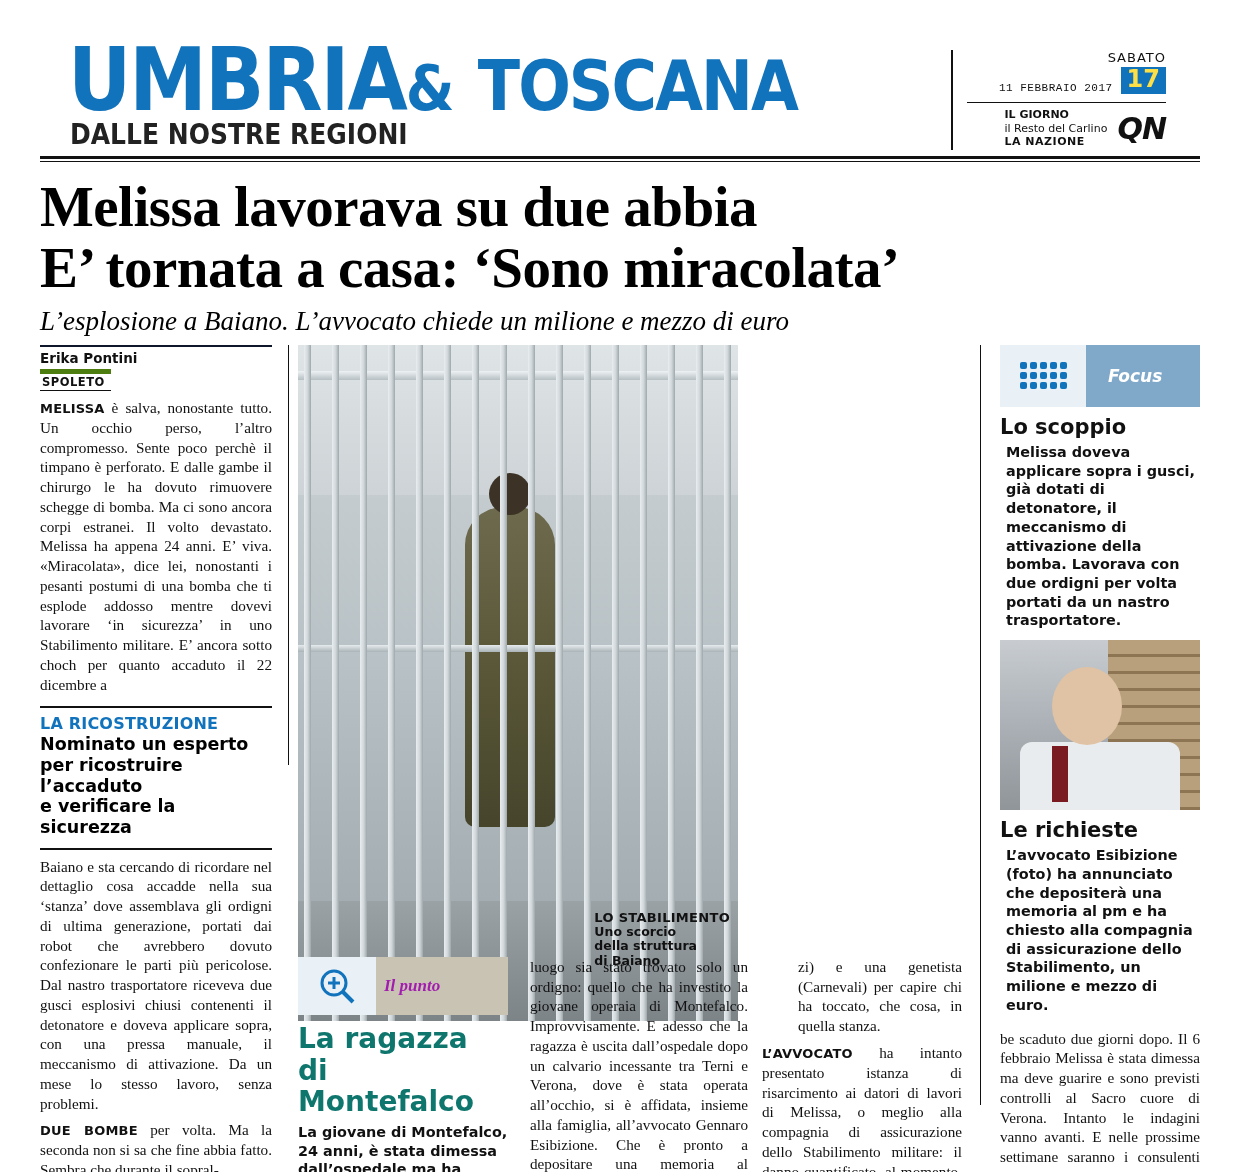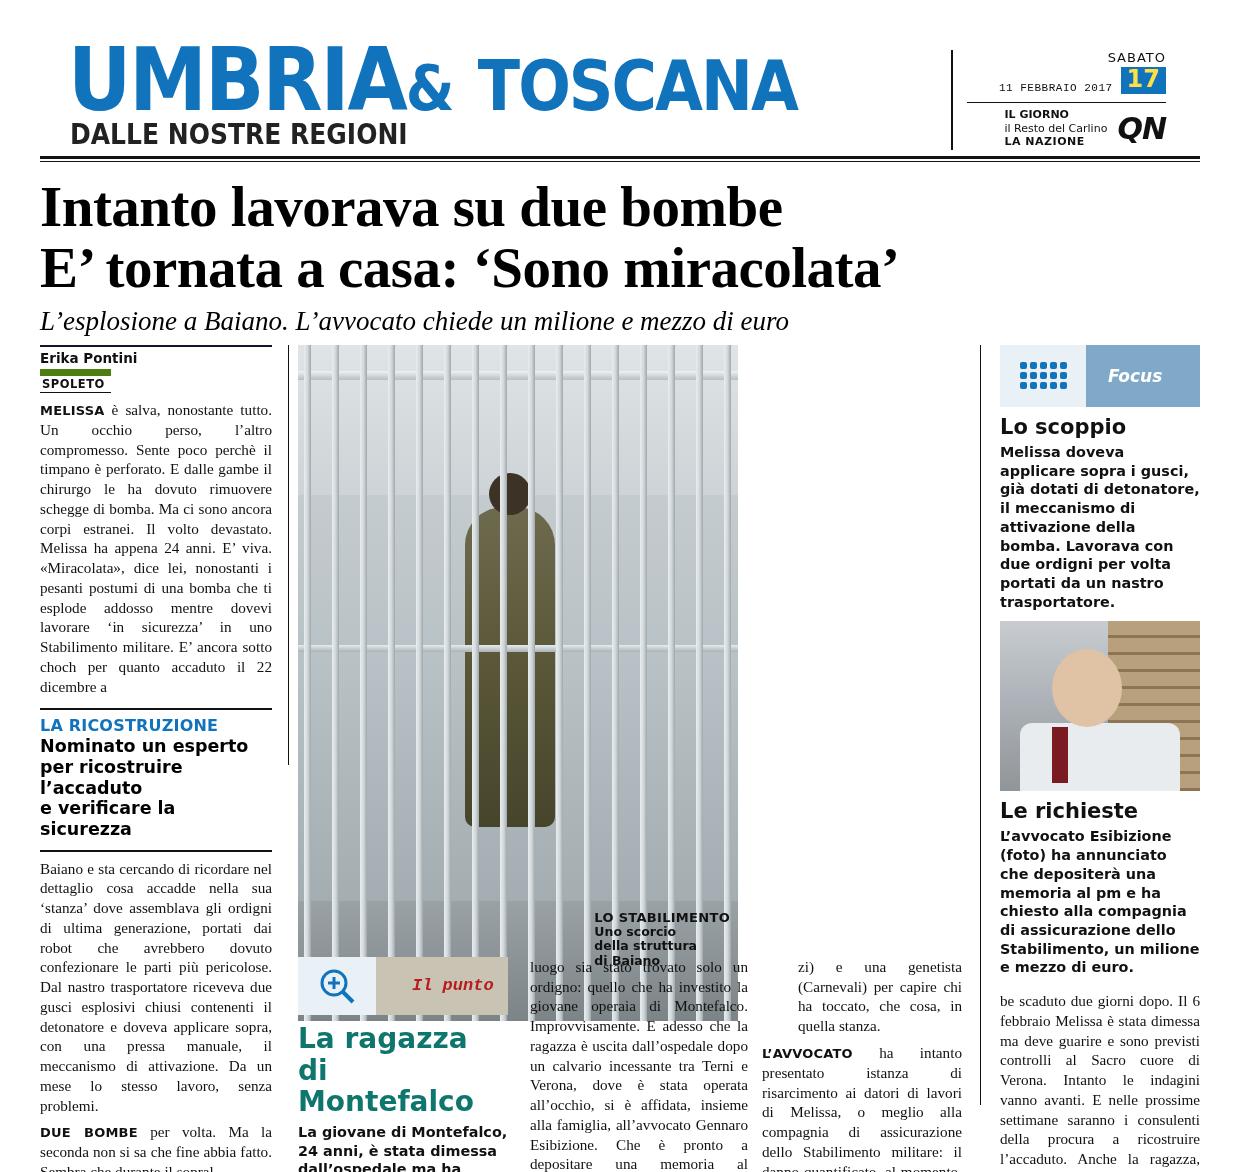--- a/index.html
+++ b/index.html
@@ -114,21 +114,21 @@
   .byline {
     font-family:"DejaVu Sans", sans-serif;
     font-weight:bold; font-size:13.5px;
     border-top:2px solid #0f172a;
     padding-top:3px;
   }
   .dateline {
     font-family:"DejaVu Sans", sans-serif;
     font-size:11.5px; font-weight:bold;
     letter-spacing:0.5px;
-    border-top:7px solid #4d7c0f;
+    border-top:5px solid #4d7c0f;
     border-bottom:1px solid #111;
     display:inline-block;
     margin-top:3px;
     padding:1px 6px 1px 2px;
   }
   p.body {
     font-family:"Liberation Serif", serif;
     font-size:15.2px;
     line-height:1.30;
     text-align:justify;
@@ -223,43 +223,44 @@
     font-family:"DejaVu Sans", sans-serif;
     font-weight:bold; font-size:21px;
     margin-top:8px;
   }
   .focus-body {
     font-family:"DejaVu Sans", sans-serif;
     font-weight:bold;
     font-size:14.4px;
     line-height:1.30;
     margin-top:4px;
+    margin-left:6px;
   }
   .portrait {
     width:100%; height:170px; margin-top:10px;
     background:linear-gradient(180deg,#c8ccd0 0%,#b0b6bb 40%,#8f9599 100%);
     position:relative; overflow:hidden;
   }
   .portrait .shelf { position:absolute; right:0; top:0; width:46%; height:100%;
     background:repeating-linear-gradient(180deg,#b9a07c 0 14px,#8d7453 14px 17px); }
   .portrait .head { position:absolute; left:26%; top:16%; width:70px; height:78px; border-radius:50%;
     background:#e0c2a4; }
   .portrait .torso { position:absolute; left:10%; top:60%; width:160px; height:80px;
     background:#e9ecef; border-radius:12px 12px 0 0; }
   .portrait .tie { position:absolute; left:26%; top:62%; width:16px; height:56px; background:#7a1b22; }
 
   
   .punto-head { display:flex; height:58px; align-items:stretch; }
   .punto-icon {
     width:78px; background:#e9f1f7; display:flex; align-items:center; justify-content:center;
   }
   .punto-label {
-    flex:1; background:#c9c3b4; color:#b91c1c;
-    display:flex; align-items:center; padding-left:36px;
-    font-family:Liberation Mono, monospace; font-weight:bold; font-style:italic; font-size:17px;
+    flex:1; background:#c9c3b4; color:#a21caf;
+    display:flex; align-items:center; padding-left:8px;
+    font-family:Liberation Serif, serif; font-weight:bold; font-style:italic; font-size:17px;
   }
   .punto-title {
     font-family:"DejaVu Sans", sans-serif;
     font-weight:bold; font-size:28px; line-height:1.13;
     color:#0f766e; margin-top:8px;
   }
   .punto-body {
     font-family:"DejaVu Sans", sans-serif;
     font-weight:bold; font-size:14.4px; line-height:1.30; margin-top:5px;
   }
@@ -292,21 +293,21 @@
         <div class="qn-badge">QN</div>
       </div>
     </div>
   </div>
 
   <div class="rule-thick"></div>
   <div class="rule-thin"></div>
 
   <div class="headline-wrap">
     <div class="headline">
-      <div>Intanto lavorava su due bombe</div>
+      <div>Melissa lavorava su due abbia</div>
       <div>E’ tornata a casa: ‘Sono miracolata’</div>
     </div>
     <div class="subhead">L’esplosione a Baiano. L’avvocato chiede un milione e mezzo di euro</div>
   </div>
 
   <div class="grid" style="height:760px;">
 
     <div class="vrule" style="left:248px; height:420px;"></div>
     <div class="vrule" style="left:940px; height:760px;"></div>
 

